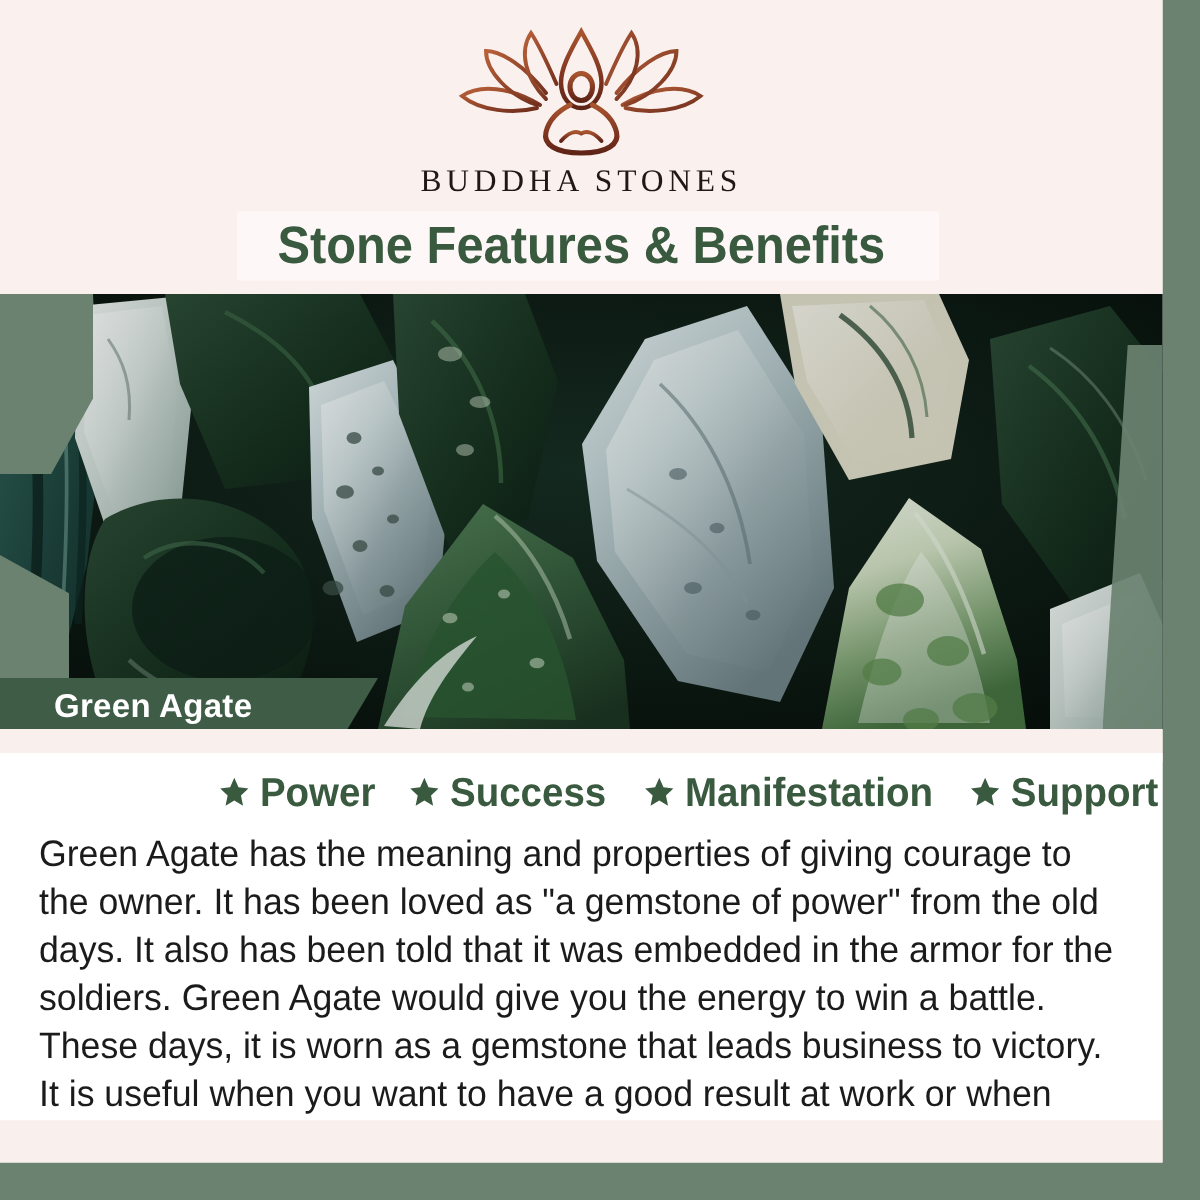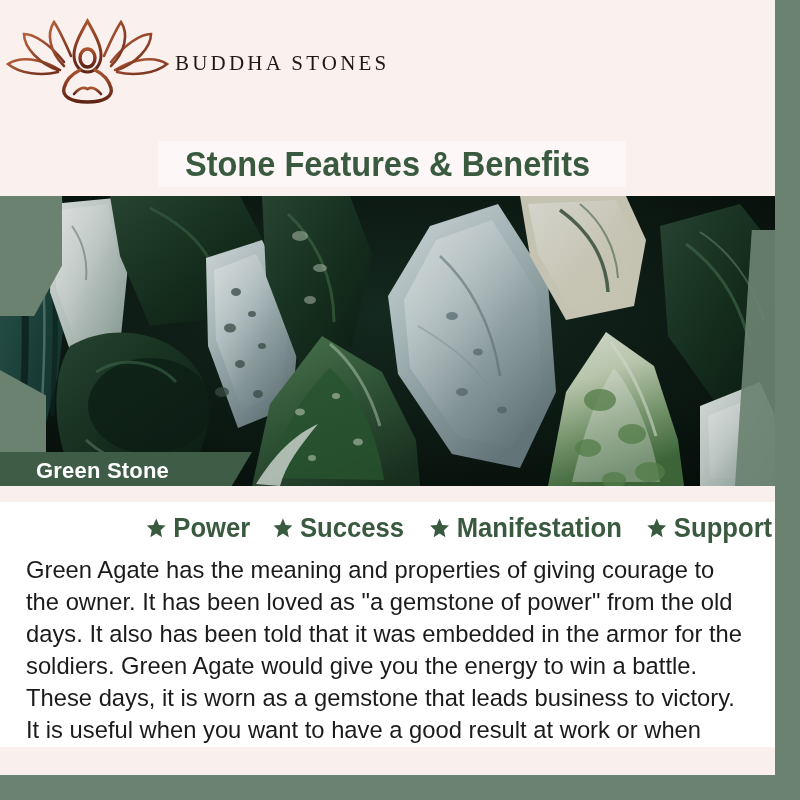--- a/index.html
+++ b/index.html
@@ -30,21 +30,21 @@
     background:rgba(0,0,0,0.025);
   }
 
   
   .header{
     position:absolute;left:0;top:0;width:775px;height:196px;
     background:#faf1ef;
   }
   .logo-wrap{
     position:absolute;left:0;top:18px;width:775px;
-    display:flex;flex-direction:row;align-items:center;
+    display:flex;flex-direction:column;align-items:center;
   }
   .logo-mark{width:175px;height:88px;display:block;}
   .brand-name{
     margin-top:2px;
     font-family:"Liberation Serif", serif;
     font-size:21px;letter-spacing:3.2px;color:#231715;
     font-weight:400;
   }
   .title-panel{
     position:absolute;left:158px;top:141px;width:468px;height:46px;
@@ -318,21 +318,21 @@
 
       <rect width="775" height="290" fill="url(#dkbg)" opacity="0.12"></rect>
     </svg>
   </div>
 
   <div class="corner-accent"></div>
   <div class="corner-accent-bl"></div>
   <div class="corner-accent-r"></div>
 
   <div class="name-banner">
-    <span>Green Stone</span>
+    <span>Green Agate</span>
   </div>
 
   <div class="cream-gap"></div>
   <div class="body-card"></div>
 
   <div class="benefits">
     <div class="benefit">
       <svg class="star" viewBox="0 0 24 24">
         <polygon points="12,1.6 15.2,8.6 22.8,9.4 17.1,14.5 18.7,22 12,18.1 5.3,22 6.9,14.5 1.2,9.4 8.8,8.6" fill="#3a5a40"></polygon>
       </svg>

